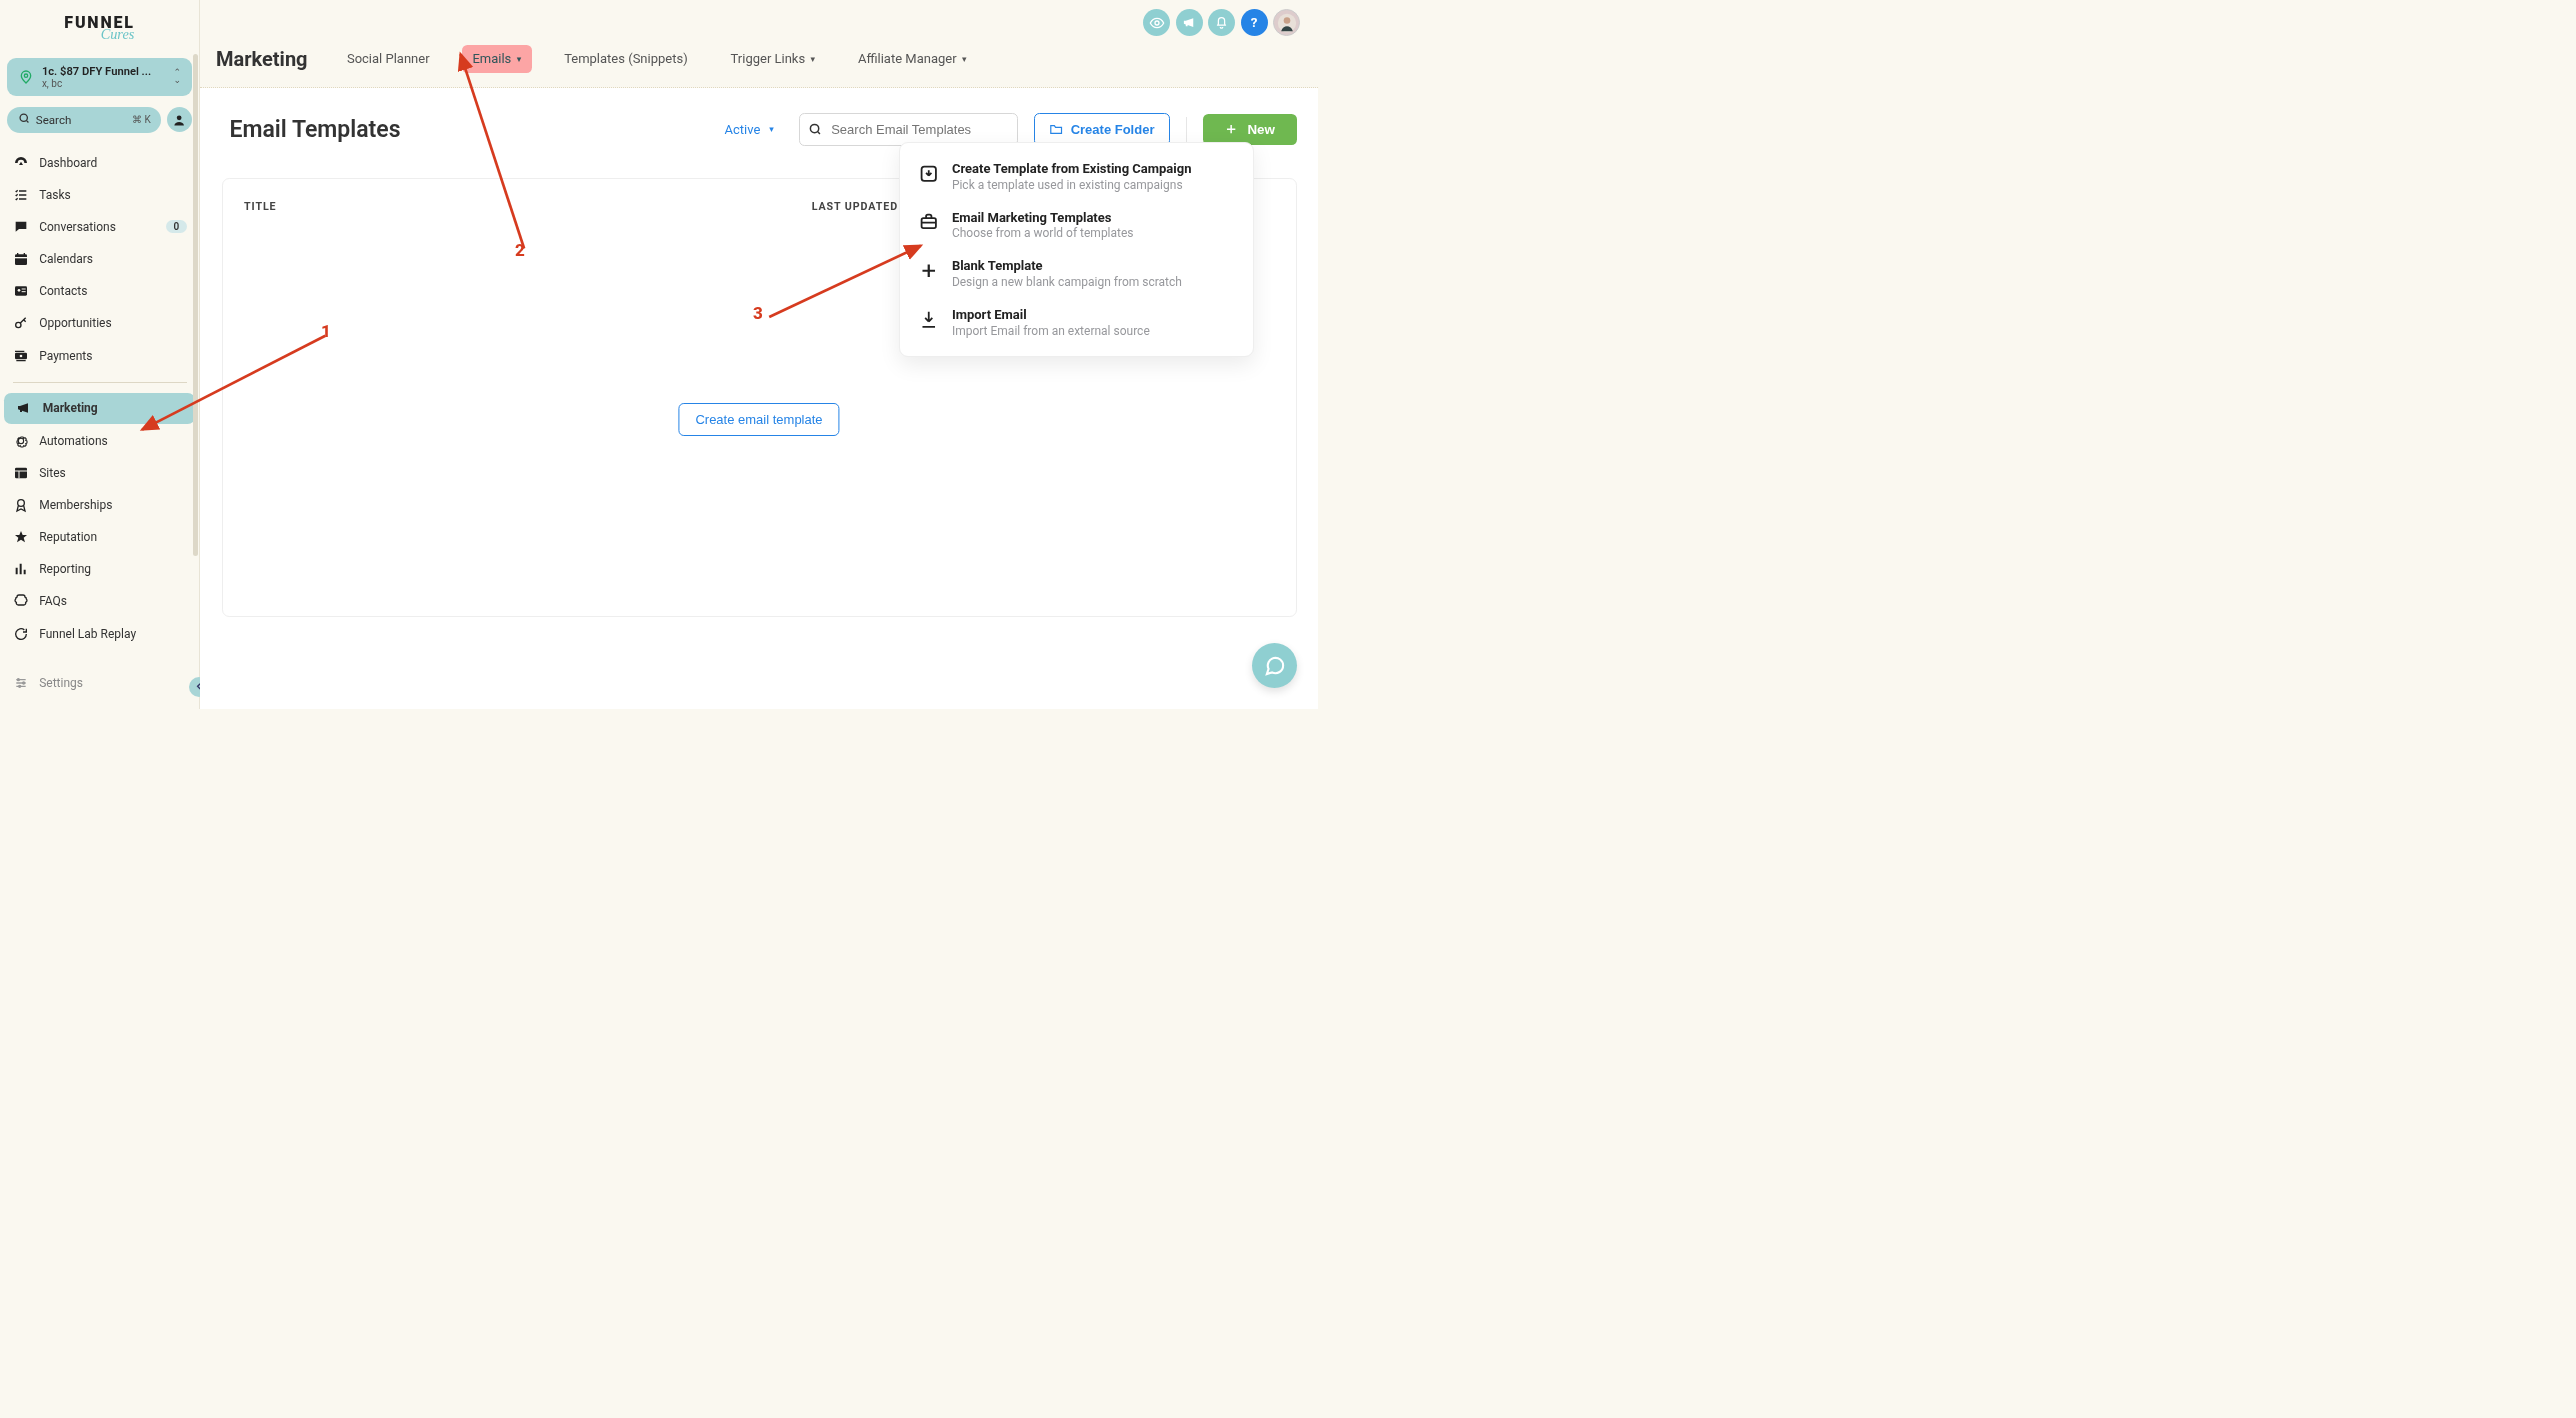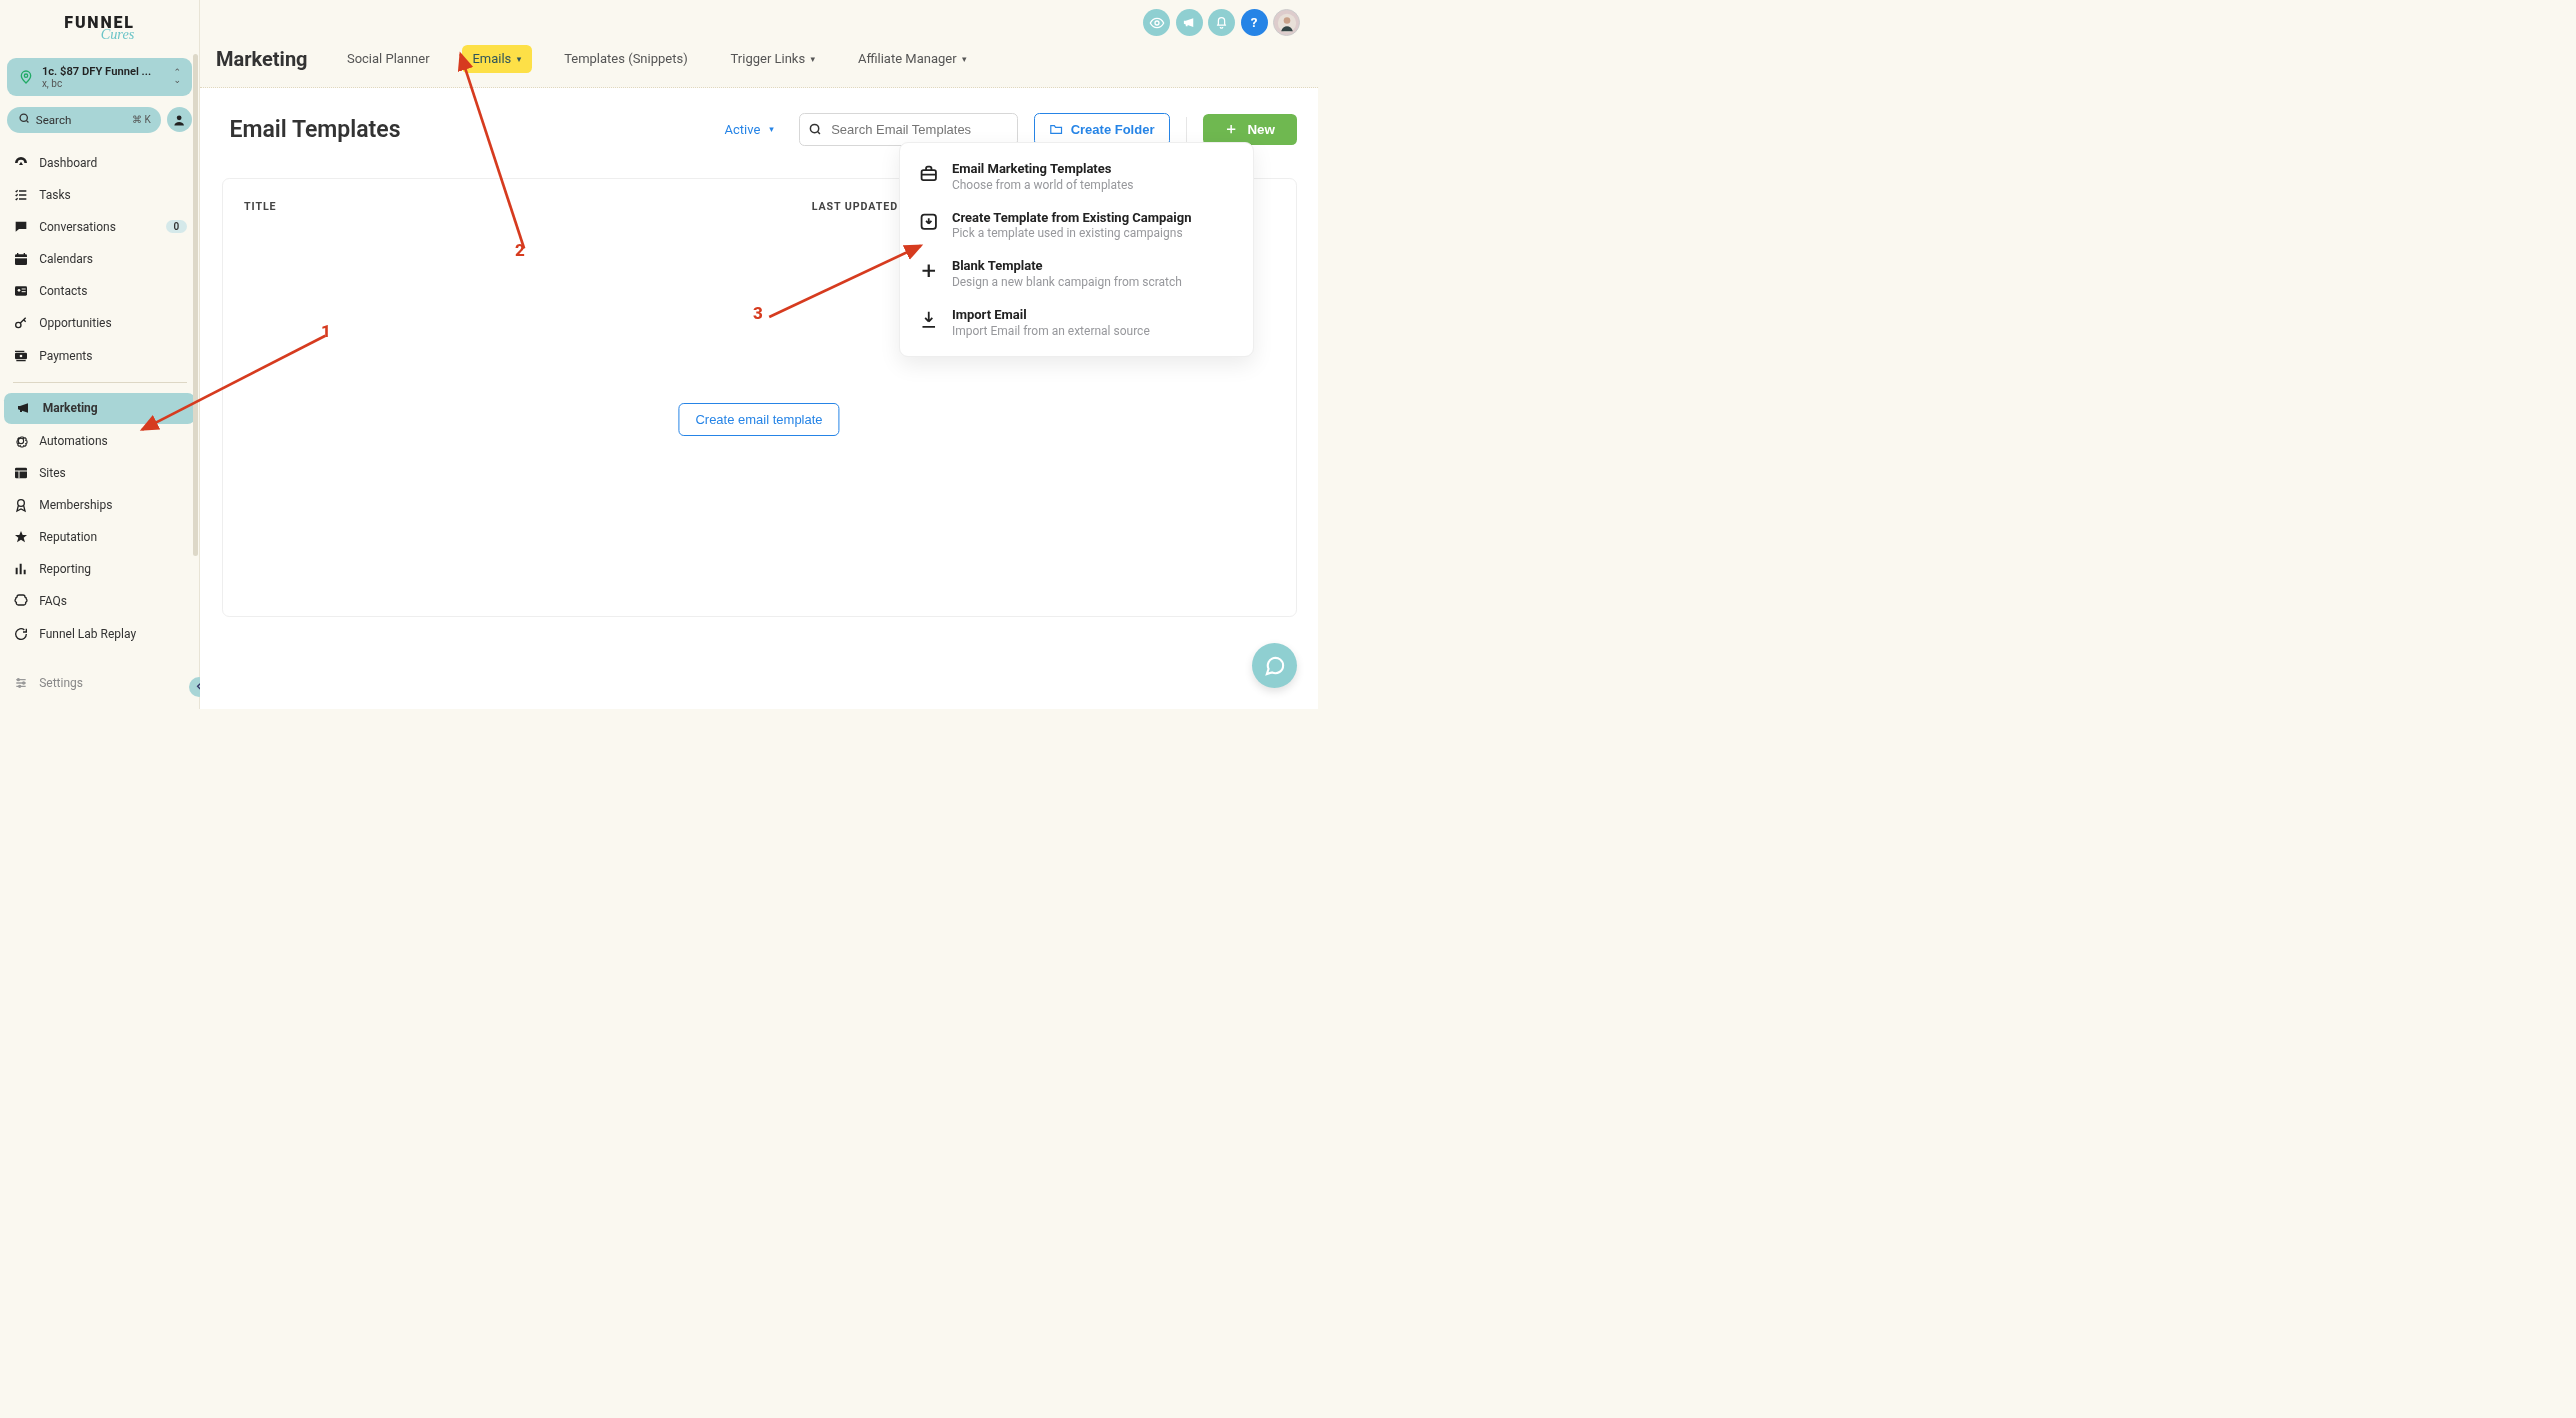--- a/index.html
+++ b/index.html
@@ -133,21 +133,21 @@
   display:flex;
   align-items:center;
   gap:21.5px;
   padding:0 16px 14.3px;
   border-bottom:0.9px dotted #e0d8c0;
 }
 .page-title-heading{
   font-size:20px;font-weight:700;color:#333;margin-right:7.2px;
 }
 .tab { font-size:13px; color:#555; display:flex; align-items:center; gap:5.4px; cursor:pointer; padding:6.3px 10.7px; border-radius:5.4px;}
-.tab.active-tab{ background:#fde047; color:#30555a;}
+.tab.active-tab{ background:#fca5a5; color:#30555a;}
 .chev{font-size:9px;}
 
 .content {
   flex:1;
   background:#fff;
   margin:0;
   padding:25px 21.5px;
   position:relative;
 }
 .content-head {
@@ -523,39 +523,39 @@
           <button class="btn-outline-blue">
             <span>Create email template</span>
           </button>
         </div>
       </div>
 
       <div class="dropdown">
         <div class="dd-item">
           <span class="dd-icon">
             <svg viewBox="0 0 24 24" width="21.5" height="21.5" fill="none" stroke="#222" stroke-width="2">
+                <rect x="4" y="4" width="16" height="16" rx="3"></rect>
+                <path d="M12 8v6m0 0-3-3m3 3 3-3"></path>
+              </svg>
+          </span>
+          <div>
+            <div class="dd-title">Create Template from Existing Campaign</div>
+            <div class="dd-sub">Pick a template used in existing campaigns</div>
+          </div>
+        </div>
+        <div class="dd-item">
+          <span class="dd-icon">
+            <svg viewBox="0 0 24 24" width="21.5" height="21.5" fill="none" stroke="#222" stroke-width="2">
                 <rect x="4" y="8" width="16" height="11" rx="2"></rect>
                 <path d="M9 8V6a2 2 0 0 1 2-2h2a2 2 0 0 1 2 2v2M4 13h16"></path>
               </svg>
           </span>
           <div>
             <div class="dd-title">Email Marketing Templates</div>
             <div class="dd-sub">Choose from a world of templates</div>
-          </div>
-        </div>
-        <div class="dd-item">
-          <span class="dd-icon">
-            <svg viewBox="0 0 24 24" width="21.5" height="21.5" fill="none" stroke="#222" stroke-width="2">
-                <rect x="4" y="4" width="16" height="16" rx="3"></rect>
-                <path d="M12 8v6m0 0-3-3m3 3 3-3"></path>
-              </svg>
-          </span>
-          <div>
-            <div class="dd-title">Create Template from Existing Campaign</div>
-            <div class="dd-sub">Pick a template used in existing campaigns</div>
           </div>
         </div>
         <div class="dd-item">
           <span class="dd-icon">
             <svg viewBox="0 0 24 24" width="21.5" height="21.5" fill="none" stroke="#222" stroke-width="2.5">
                 <path d="M12 5v14M5 12h14"></path>
               </svg>
           </span>
           <div>
             <div class="dd-title">Blank Template</div>

